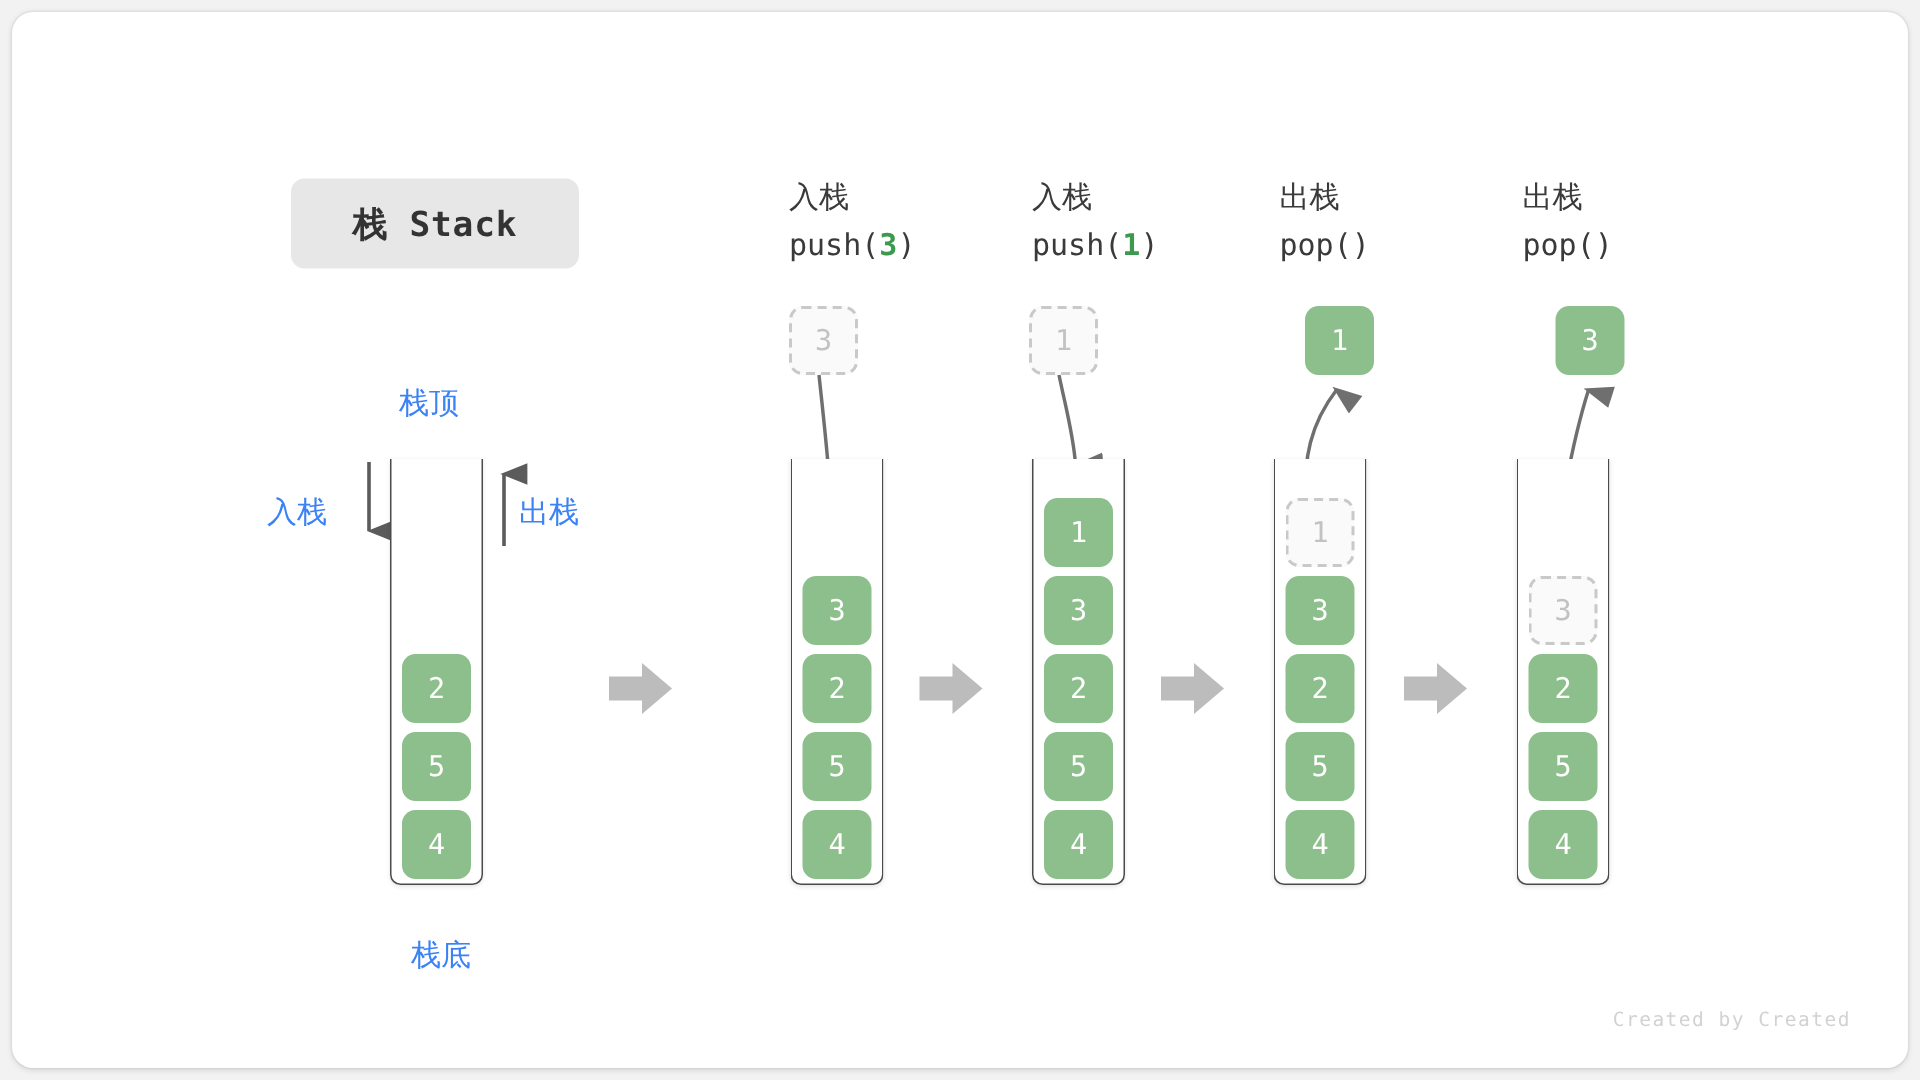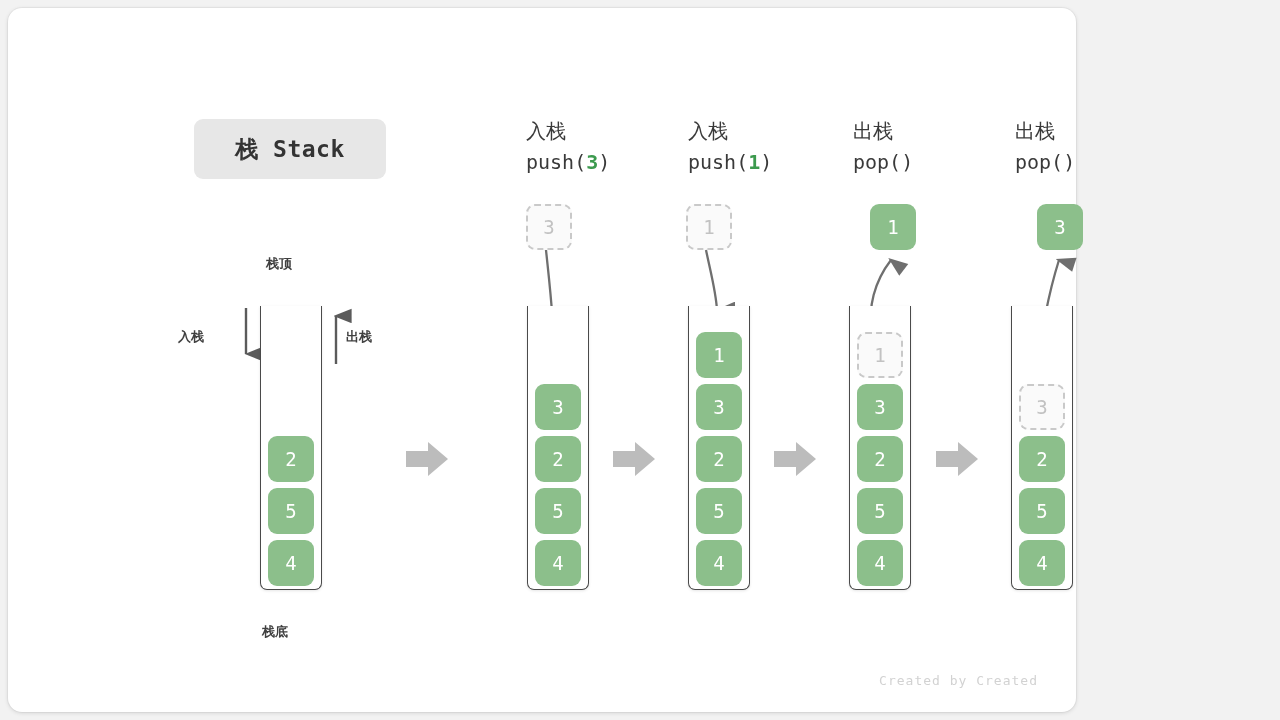--- a/index.html
+++ b/index.html
@@ -4,21 +4,21 @@
 <style>
   html,body{margin:0;padding:0;}
   body{
     width:1280px;height:720px;
     background:#f2f2f2;
     font-family:"Liberation Sans","DejaVu Sans",sans-serif;
     overflow:hidden;
   }
   .card{
     position:absolute;left:8px;top:8px;
-    width:1068px;height:704px;
+    width:1264px;height:704px;
     background:#ffffff;
     border-radius:14px;
     box-shadow:0 1px 4px rgba(0,0,0,.13),0 0 0 1px rgba(0,0,0,.035);
   }
   .stage{position:absolute;}
 
   
   .title-badge{
     position:absolute;left:186px;top:111px;
     width:192px;height:60px;
@@ -26,21 +26,21 @@
     display:flex;align-items:center;justify-content:center;
   }
   .title-badge span{
     font-family:"DejaVu Sans Mono","Liberation Mono",monospace;
     font-size:23px;font-weight:bold;color:#333;letter-spacing:.5px;
   }
 
   
   .cn-label{
     position:absolute;
-    font-size:13px;font-weight:bold;color:#404040;
+    font-size:20px;font-weight:normal;color:#3b82f6;
     white-space:nowrap;
   }
   .op-head{
     position:absolute;
     font-family:"DejaVu Sans Mono","Liberation Mono",monospace;
     font-size:20px;color:#3a3a3a;white-space:nowrap;line-height:1.55;
   }
   .op-head .cn{font-family:"Liberation Sans","DejaVu Sans",sans-serif;font-weight:normal;}
   .op-head .num{color:#3c9a4e;font-weight:bold;}
 
@@ -122,21 +122,21 @@
       <line x1="10" y1="58" x2="10" y2="10" stroke="#5b5b5b" stroke-width="2.4" marker-end="url(#up)"></line>
     </svg>
 
     <div class="stack" style="left:252px;top:298px;height:284px;">
       <div class="wall"></div>
       <div class="cell filled" style="top:130px;">2</div>
       <div class="cell filled" style="top:182px;">5</div>
       <div class="cell filled" style="top:234px;">4</div>
     </div>
 
-    <div class="cn-label" style="left:254px;top:615px;">栈底</div>
+    <div class="cn-label" style="left:266px;top:615px;">栈底</div>
   </div>
 
   <svg style="left:398px;top:432px;" width="46" height="38">
     <path d="M0,11 L22,11 L22,2 L42,19 L22,36 L22,27 L0,27 Z" fill="#bcbcbc"></path>
   </svg>
 
   <div class="stage">
     <div class="op-head" style="left:518px;top:108px;">
       <span class="cn">入栈</span><br>
       <span>push(</span><span class="num">3</span><span>)</span>

